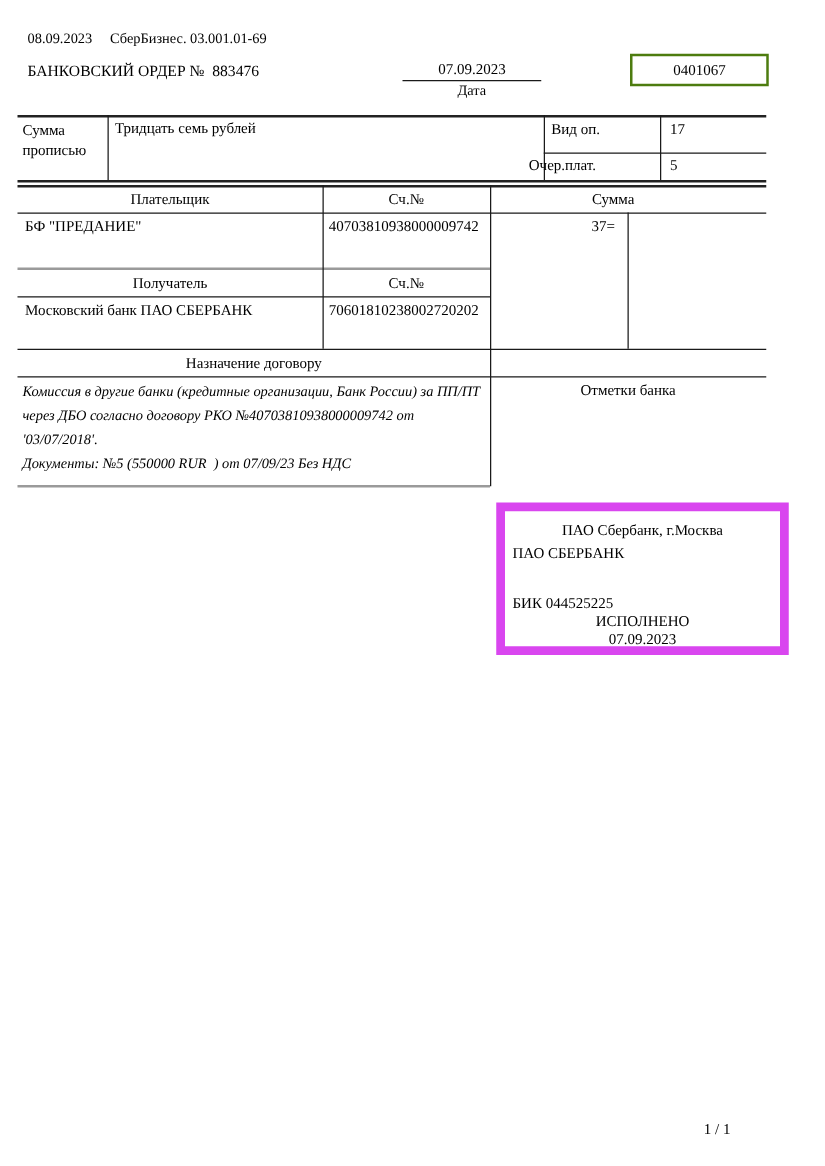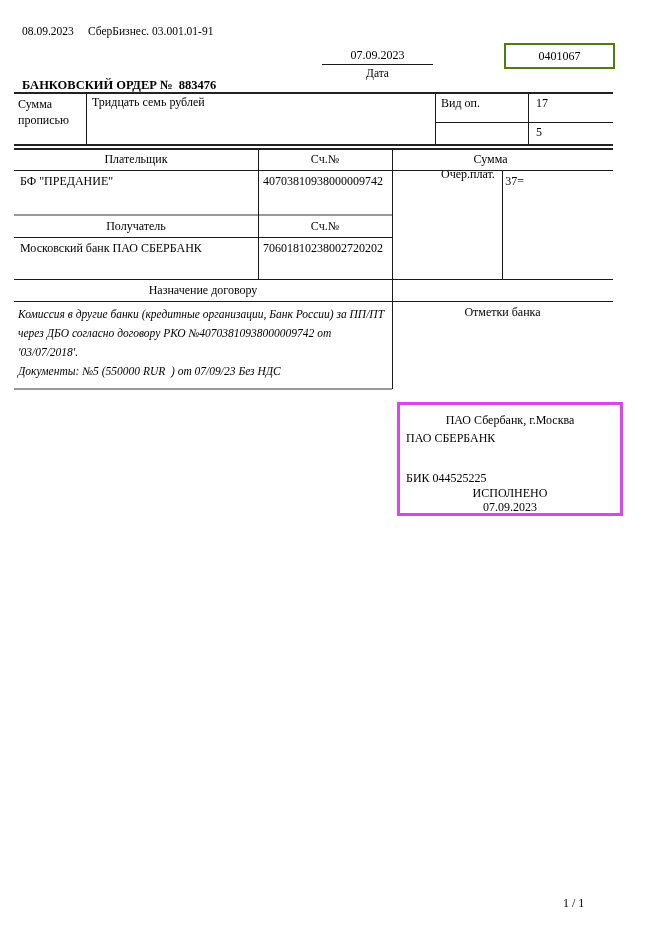--- a/index.html
+++ b/index.html
@@ -8,82 +8,82 @@
     font-family:"Liberation Serif","DejaVu Serif",serif;
     color:#000;font-size:12px;overflow:hidden;
   }
   .abs{position:absolute;}
   .hline{position:absolute;background:#1a1a1a;height:1px;}
   .hline.thick{height:2px;background:#222;}
   .hline.gray{height:2px;background:#9a9a9a;}
   .vline{position:absolute;background:#1a1a1a;width:1px;}
   .center{text-align:center;}
   .right{text-align:right;}
-  .bold{font-weight:bold;margin-top:28px;}
+  .bold{font-weight:normal;}
   .pre{white-space:pre;}
   .prewrap{white-space:pre-wrap;}
   .codebox{
     position:absolute;left:504px;top:43px;width:107px;height:22px;
     border:2px solid #4d7c0f;line-height:22px;text-align:center;
   }
   .stampbox{
     position:absolute;left:397px;top:402px;width:220px;height:108px;
-    border:3px solid #d946ef;
+    border:7px solid #d946ef;
   }
   .stampbox .abs{position:absolute;left:0;width:100%;}
   .purpose{line-height:19px;font-size:11.5px;}
 </style>
 </head>
 <body>
 
 <div class="doc">
 
   <div class="abs" style="left:22px;top:25px;font-size:11.5px;">08.09.2023</div>
-  <div class="abs" style="left:88px;top:25px;font-size:11.5px;">СберБизнес. 03.001.01-91</div>
+  <div class="abs" style="left:88px;top:25px;font-size:11.5px;">СберБизнес. 03.001.01-69</div>
 
   <div class="abs bold pre" style="left:22px;top:50px;font-size:12.5px;">БАНКОВСКИЙ ОРДЕР №  883476</div>
 
   <div class="abs center" style="left:322px;top:48px;width:111px;">07.09.2023</div>
   <div class="hline" style="left:322px;top:64px;width:111px;"></div>
   <div class="abs center" style="left:322px;top:67px;width:111px;font-size:11.5px;">Дата</div>
 
   <div class="codebox">0401067</div>
 
   <div class="hline thick" style="left:14px;top:92px;width:599px;"></div>
   <div class="hline thick" style="left:14px;top:144px;width:599px;"></div>
   <div class="hline" style="left:435px;top:122px;width:178px;"></div>
   <div class="vline" style="left:86px;top:92px;height:52px;"></div>
   <div class="vline" style="left:435px;top:92px;height:52px;"></div>
   <div class="vline" style="left:528px;top:92px;height:52px;"></div>
 
   <div class="abs" style="left:18px;top:96px;width:64px;line-height:16px;">Сумма прописью</div>
   <div class="abs" style="left:92px;top:95px;width:330px;">Тридцать семь рублей</div>
   <div class="abs" style="left:441px;top:96px;">Вид оп.</div>
   <div class="abs" style="left:536px;top:96px;">17</div>
-  <div class="abs" style="left:441px;top:125px;margin-top:42px;">Очер.плат.</div>
+  <div class="abs" style="left:423px;top:125px;">Очер.плат.</div>
   <div class="abs" style="left:536px;top:125px;">5</div>
 
   <div class="hline thick" style="left:14px;top:148px;width:599px;"></div>
   <div class="hline" style="left:14px;top:170px;width:599px;"></div>
   <div class="hline gray" style="left:14px;top:214px;width:378px;"></div>
   <div class="hline" style="left:14px;top:237px;width:378px;"></div>
   <div class="hline" style="left:14px;top:279px;width:599px;"></div>
   <div class="hline" style="left:14px;top:301px;width:599px;"></div>
   <div class="hline gray" style="left:14px;top:388px;width:378px;"></div>
   <div class="vline" style="left:258px;top:148px;height:131px;"></div>
   <div class="vline" style="left:392px;top:148px;height:241px;"></div>
   <div class="vline" style="left:502px;top:170px;height:109px;"></div>
 
   <div class="abs center" style="left:14px;top:152px;width:244px;">Плательщик</div>
   <div class="abs center" style="left:258px;top:152px;width:134px;">Сч.№</div>
   <div class="abs center" style="left:380px;top:152px;width:221px;">Сумма</div>
 
   <div class="abs" style="left:20px;top:174px;width:234px;">БФ "ПРЕДАНИЕ"</div>
   <div class="abs" style="left:263px;top:174px;">40703810938000009742</div>
-  <div class="abs right" style="left:392px;top:174px;width:100px;padding-left:32px;">37=</div>
+  <div class="abs right" style="left:392px;top:174px;width:100px;">37=</div>
 
   <div class="abs center" style="left:14px;top:219px;width:244px;">Получатель</div>
   <div class="abs center" style="left:258px;top:219px;width:134px;">Сч.№</div>
 
   <div class="abs" style="left:20px;top:241px;width:234px;">Московский банк ПАО СБЕРБАНК</div>
   <div class="abs" style="left:263px;top:241px;">70601810238002720202</div>
 
   <div class="abs center" style="left:14px;top:283px;width:378px;">Назначение договору</div>
   <div class="abs prewrap purpose" style="left:18px;top:305px;width:372px;font-style:italic;">Комиссия в другие банки (кредитные организации, Банк России) за ПП/ПТ
 через ДБО согласно договору РКО №40703810938000009742 от '03/07/2018'.

